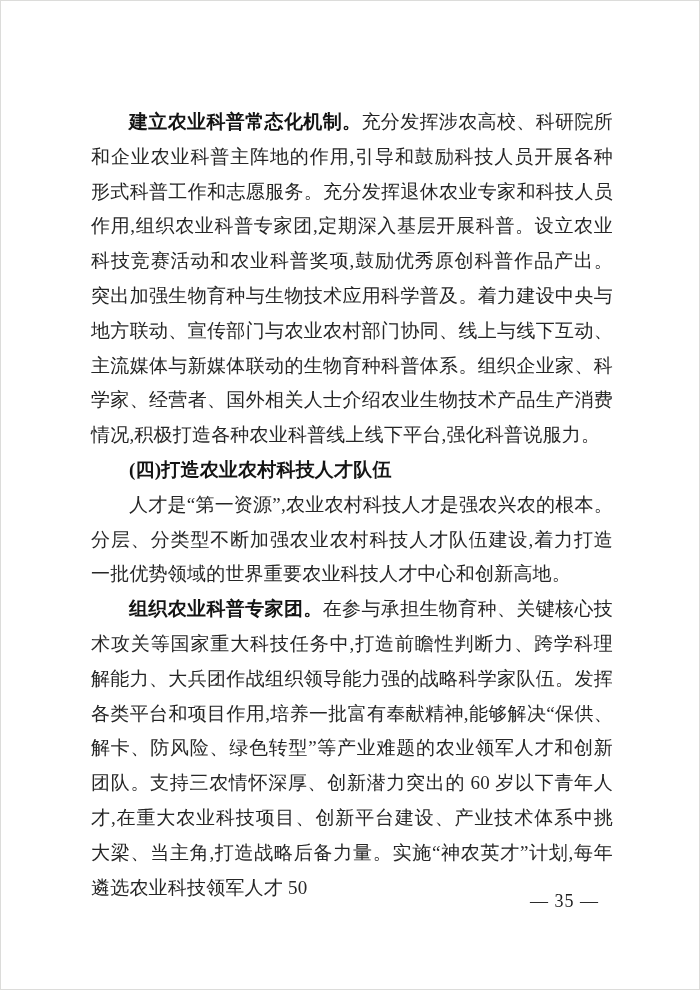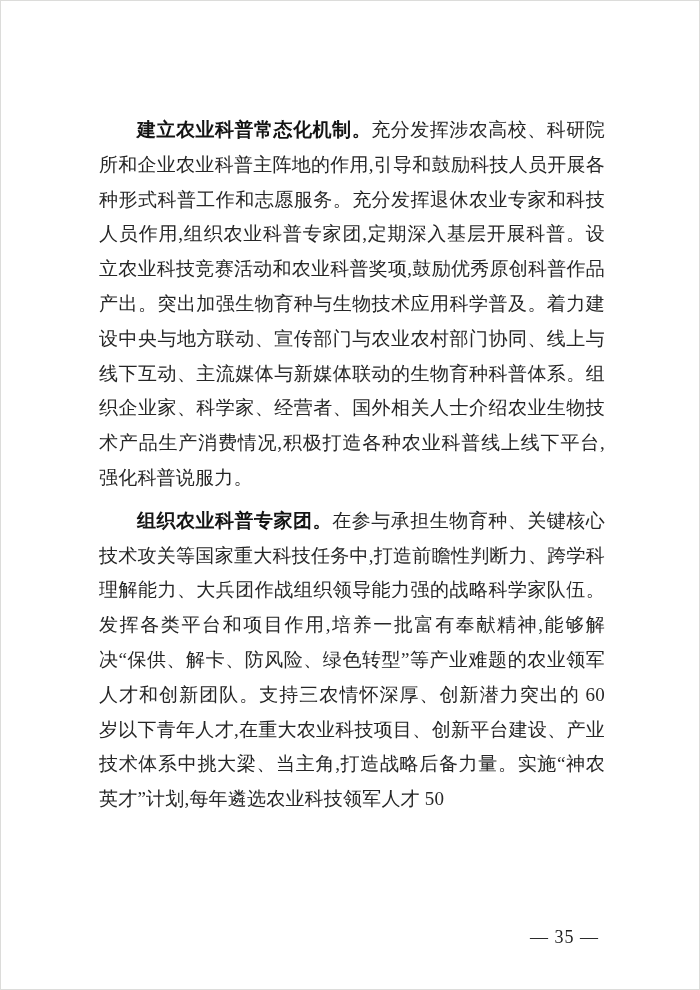--- a/index.html
+++ b/index.html
@@ -18,21 +18,21 @@
     font-family: "Liberation Serif", "DejaVu Serif", serif;
     color: #262626;
   }
   .text-block {
     position: absolute;
     left: 90px;
     top: 104px;
     width: 522px;
   }
   .body-para {
-    margin: 8px;
+    margin: 0;
     font-size: 19px;
     line-height: 34.8px;
     text-align: justify;
     text-justify: inter-ideograph;
     letter-spacing: 0.2px;
     text-indent: 2em;
   }
   .lead-bold {
     font-weight: bold;
     color: #141414;
@@ -47,31 +47,32 @@
     letter-spacing: 0.2px;
   }
   .page-footer {
     position: absolute;
     top: 888px;
     right: 100px;
     font-size: 18px;
     line-height: 24px;
     letter-spacing: 1px;
     color: #1d1d1d;
-    margin-top: 36px;
   }
 </style>
 </head>
 <body>
 
 <div class="page">
   <div class="text-block">
 
     <p class="body-para"><span class="lead-bold">建立农业科普常态化机制。</span><span>充分发挥涉农高校、科研院所和企业农业科普主阵地的作用,引导和鼓励科技人员开展各种形式科普工作和志愿服务。充分发挥退休农业专家和科技人员作用,组织农业科普专家团,定期深入基层开展科普。设立农业科技竞赛活动和农业科普奖项,鼓励优秀原创科普作品产出。突出加强生物育种与生物技术应用科学普及。着力建设中央与地方联动、宣传部门与农业农村部门协同、线上与线下互动、主流媒体与新媒体联动的生物育种科普体系。组织企业家、科学家、经营者、国外相关人士介绍农业生物技术产品生产消费情况,积极打造各种农业科普线上线下平台,强化科普说服力。</span></p>
 
+    <p class="section-heading">(四)打造农业农村科技人才队伍</p>
 
+    <p class="body-para">人才是“第一资源”,农业农村科技人才是强农兴农的根本。分层、分类型不断加强农业农村科技人才队伍建设,着力打造一批优势领域的世界重要农业科技人才中心和创新高地。</p>
 
     <p class="body-para"><span class="lead-bold">组织农业科普专家团。</span><span>在参与承担生物育种、关键核心技术攻关等国家重大科技任务中,打造前瞻性判断力、跨学科理解能力、大兵团作战组织领导能力强的战略科学家队伍。发挥各类平台和项目作用,培养一批富有奉献精神,能够解决“保供、解卡、防风险、绿色转型”等产业难题的农业领军人才和创新团队。支持三农情怀深厚、创新潜力突出的 60 岁以下青年人才,在重大农业科技项目、创新平台建设、产业技术体系中挑大梁、当主角,打造战略后备力量。实施“神农英才”计划,每年遴选农业科技领军人才 50</span></p>
 
   </div>
 
   <div class="page-footer">— 35 —</div>
 </div>
 
 </body></html>

